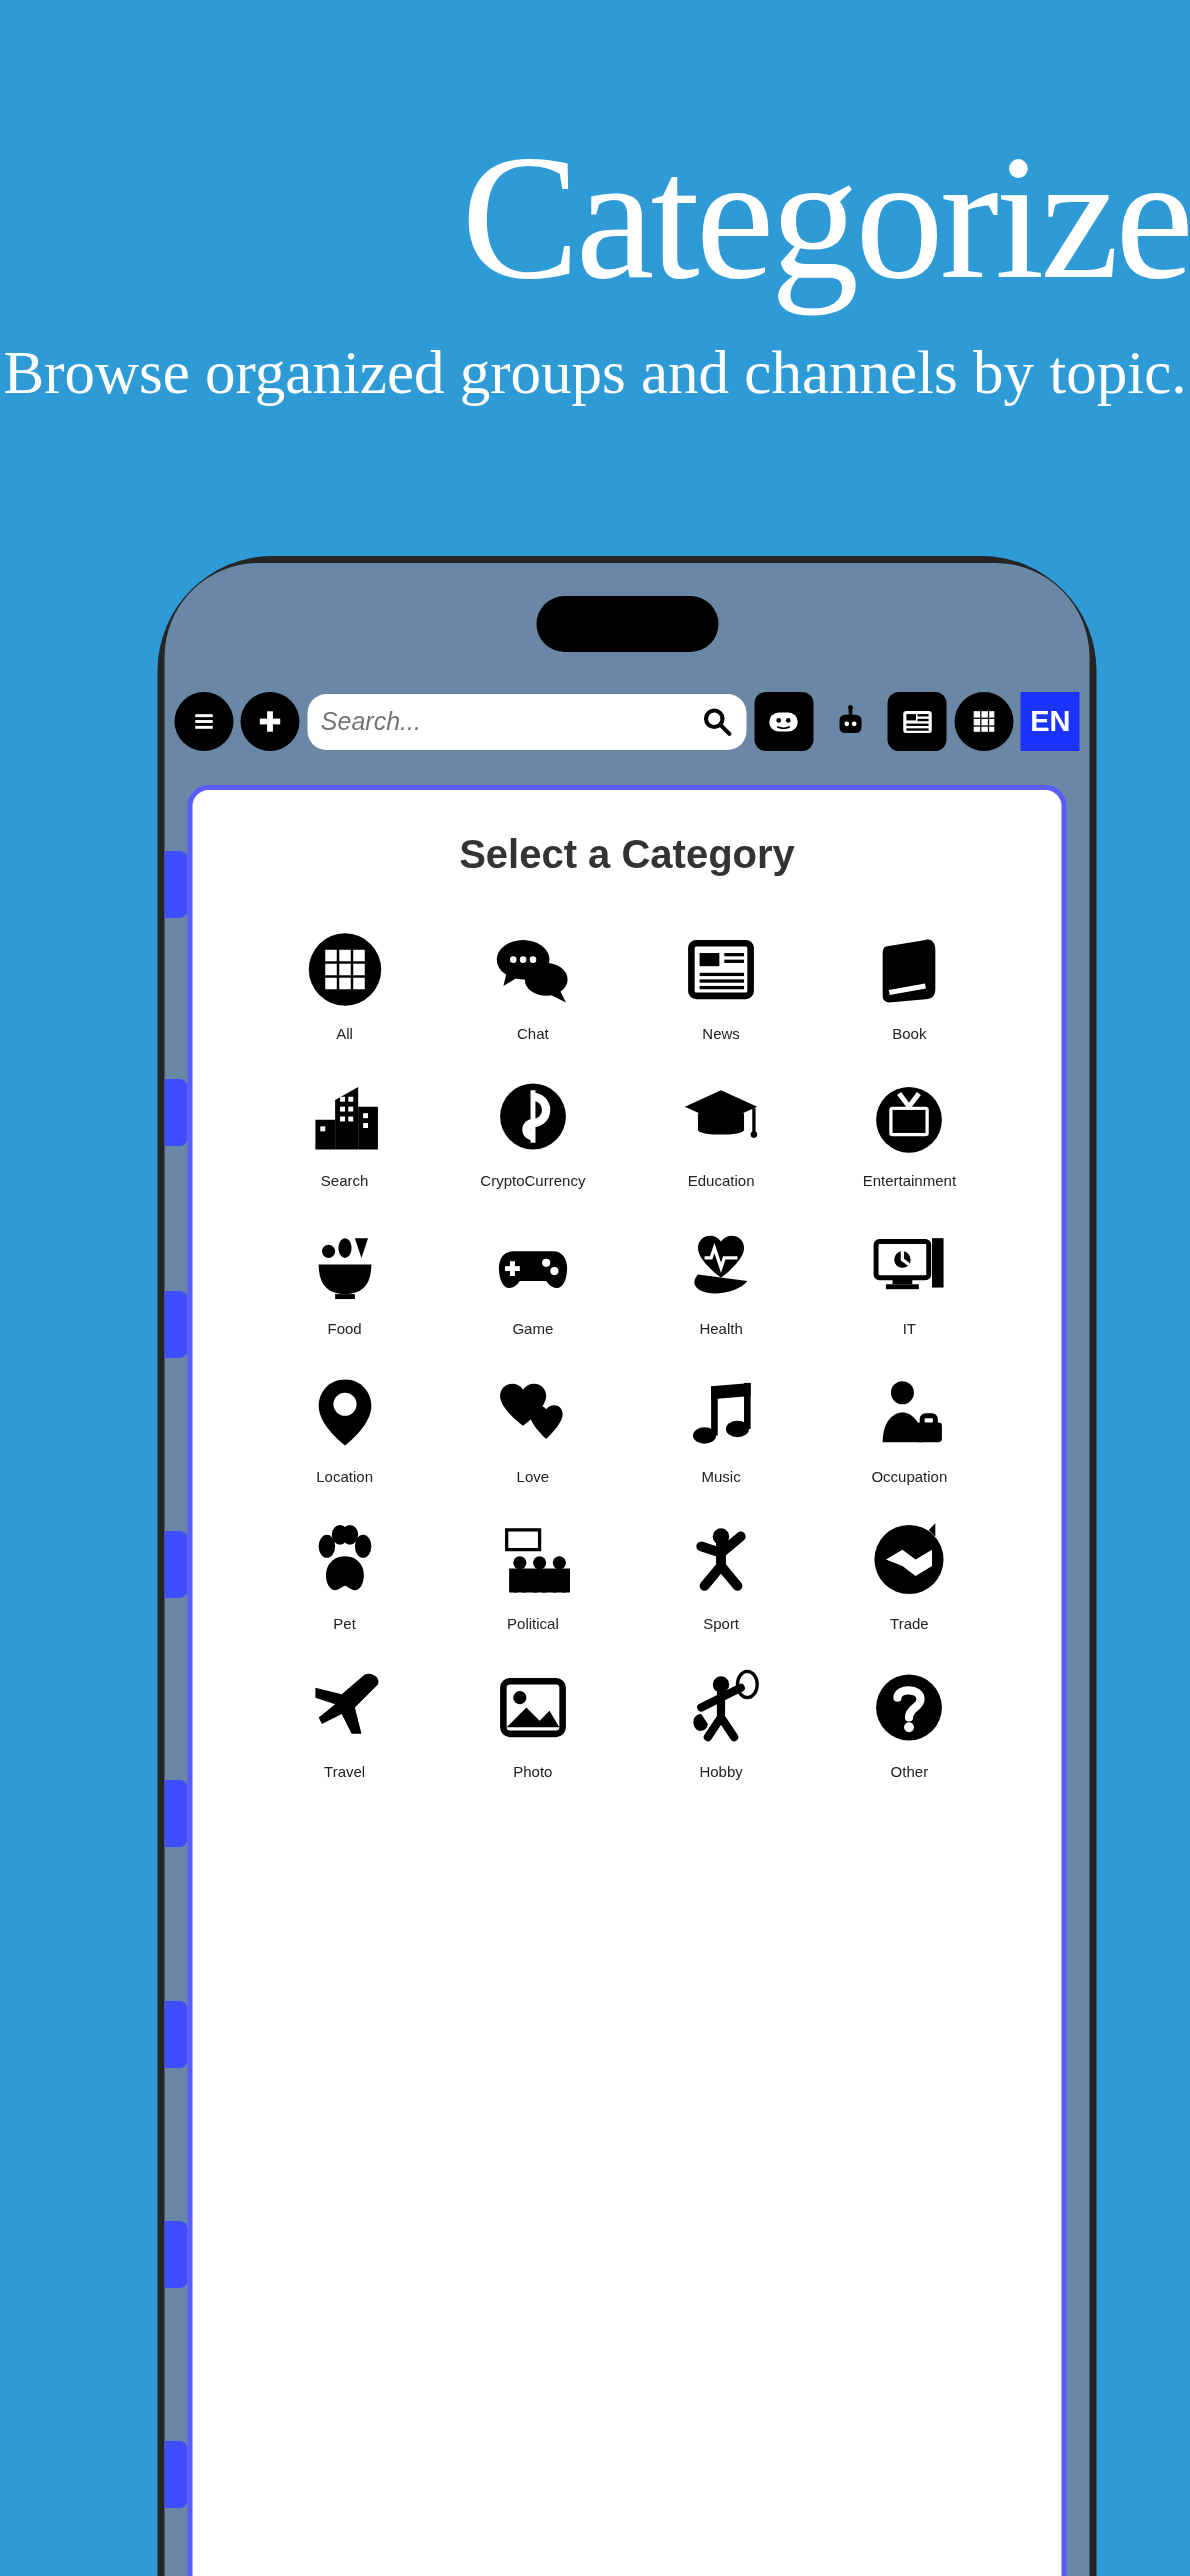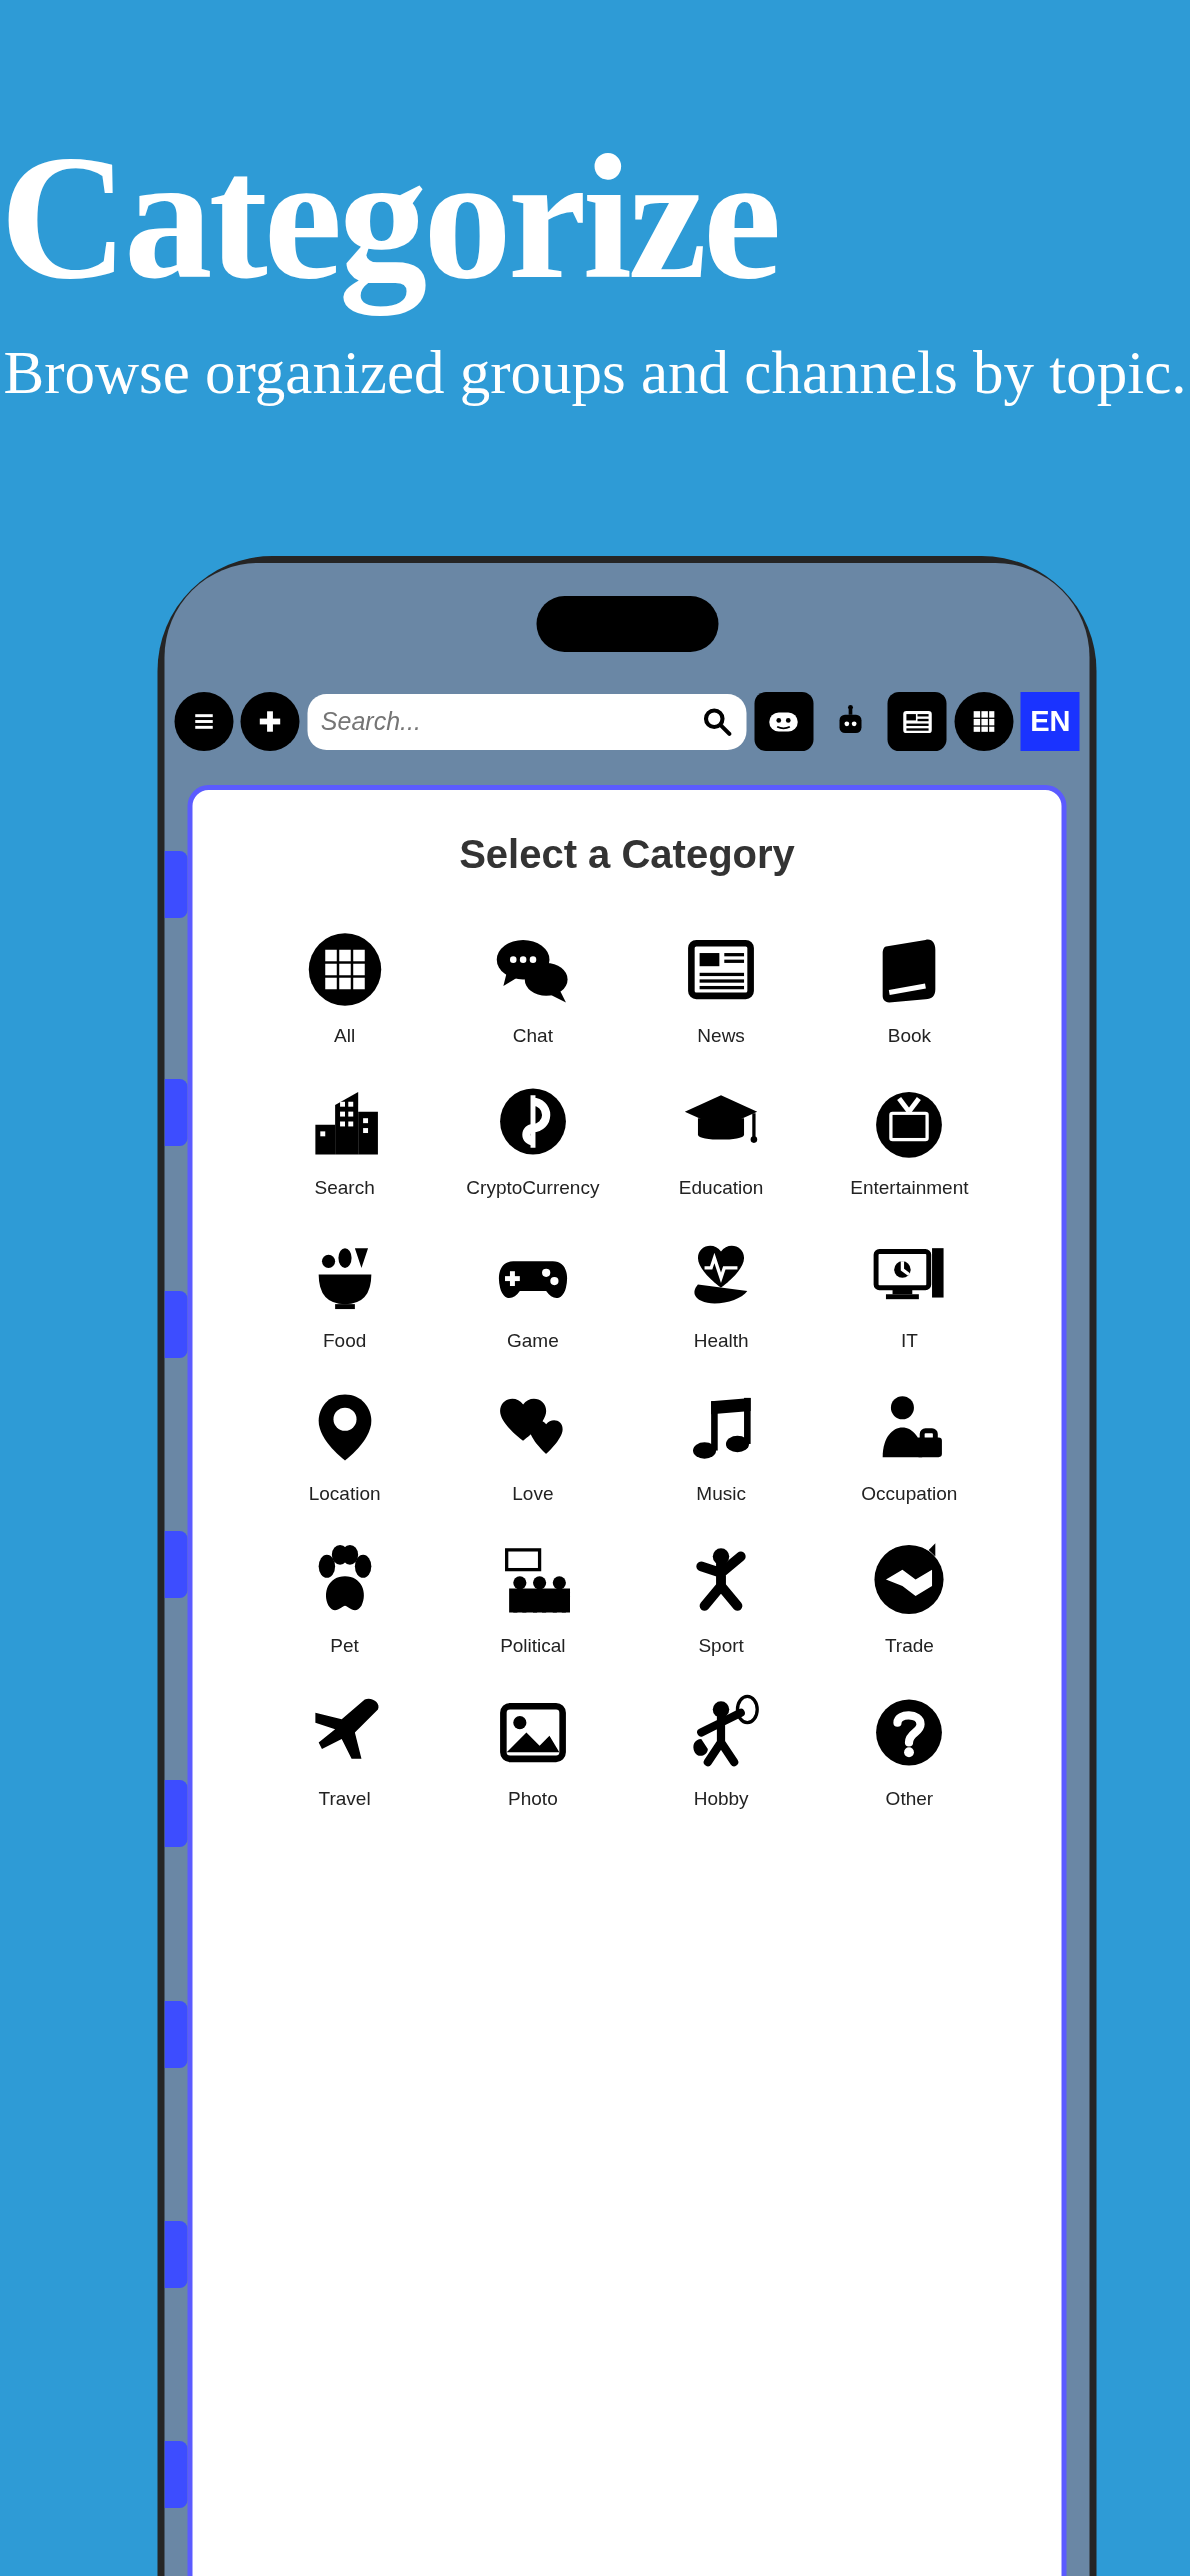--- a/index.html
+++ b/index.html
@@ -8,23 +8,23 @@
     background: #2e9bd6;
     font-family: -apple-system, Helvetica, Arial, sans-serif;
     position: relative;
     overflow: hidden;
   }
 
   
   .hero-title {
     position: absolute;
     top: 115px; left: 0; width: 100%;
-    text-align: left;
+    text-align: right;
     font-family: Georgia, 'Times New Roman', serif;
-    font-weight: 700;
+    font-weight: 400;
     font-size: 177px;
     letter-spacing: -3.8px;
     color: #ffffff;
   }
   .hero-sub {
     position: absolute;
     top: 335px; left: 0; width: 100%;
     text-align: center;
     font-family: Georgia, 'Times New Roman', serif;
     font-size: 61px;
@@ -139,21 +139,21 @@
     width: 100%;
     cursor: pointer;
   }
   .cat .iconwrap {
     width: 96px; height: 96px;
     display:flex; align-items:center; justify-content:center;
   }
   .cat svg { width: 79px; height: 79px; }
   .cat-label {
     margin-top: 7.7px;
-    font-size: 19px;
+    font-size: 15px;
     color: #222;
     text-align: center;
     white-space: nowrap;
   }
   .flag {
     position:absolute; bottom:0; left:38px;
     width:86px; height:13.4px;
     background: linear-gradient(to bottom,#b22234 0 33%,#fff 33% 66%,#b22234 66% 100%);
   }
 </style>

